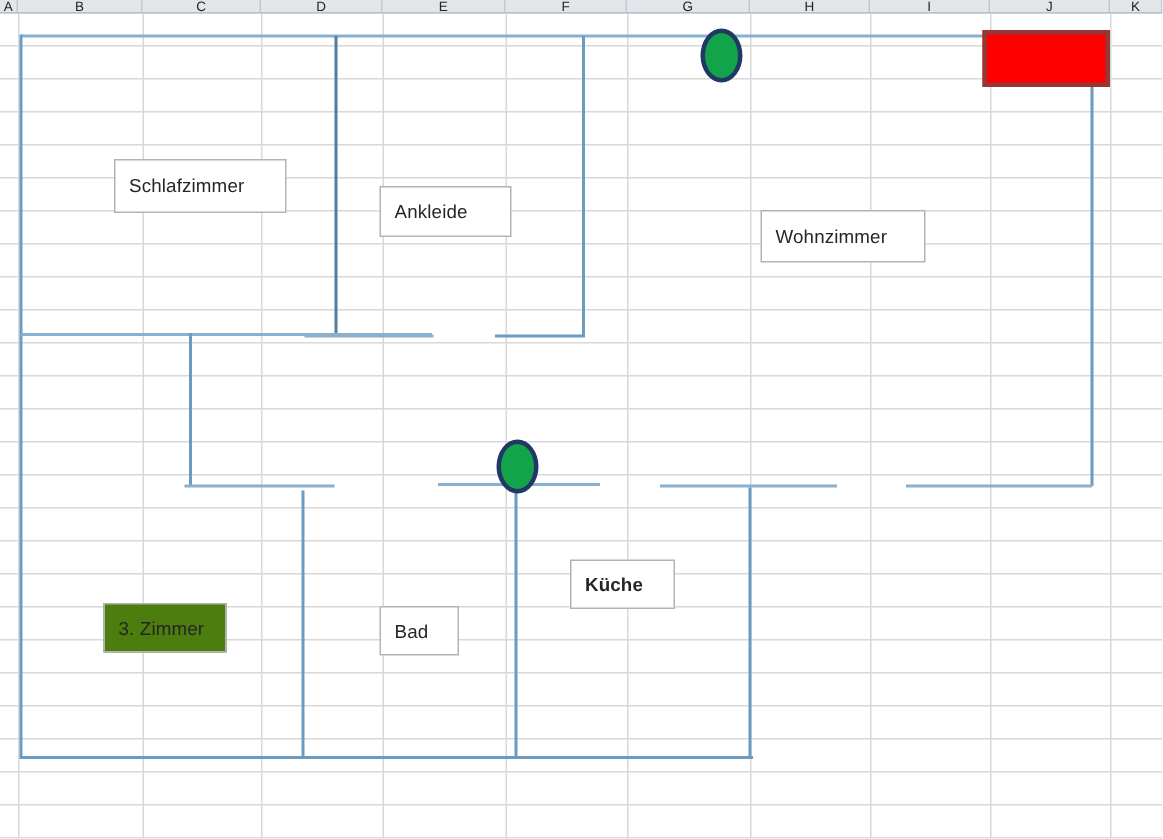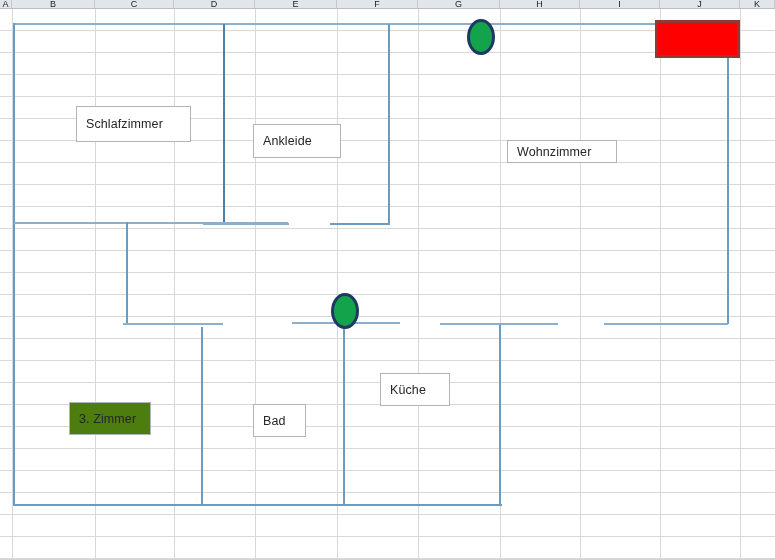--- a/index.html
+++ b/index.html
@@ -126,24 +126,24 @@
       <div class="shape" style="left: 655px; top: 20px; width: 85px; height: 38px; background: rgb(255, 0, 0); border: 3px solid rgb(149, 55, 53);"></div>
     </div>
 
   <div id="label-layer">
       <div class="textbox" style="left: 76px; top: 106px; width: 115px; height: 36px; background: rgb(255, 255, 255); border-color: rgb(179, 179, 179); color: rgb(38, 38, 38);">
         <span>Schlafzimmer</span>
       </div>
       <div class="textbox" style="left: 253px; top: 124px; width: 88px; height: 34px; background: rgb(255, 255, 255); border-color: rgb(179, 179, 179); color: rgb(38, 38, 38);">
         <span>Ankleide</span>
       </div>
-      <div class="textbox" style="left: 507px; top: 140px; width: 110px; height: 23px; background: rgb(255, 255, 255); border-color: rgb(179, 179, 179); color: rgb(38, 38, 38);">
+      <div class="textbox" style="left: 507px; top: 140px; width: 110px; height: 35px; background: rgb(255, 255, 255); border-color: rgb(179, 179, 179); color: rgb(38, 38, 38);">
         <span>Wohnzimmer</span>
       </div>
-      <div class="textbox" style="left: 380px; top: 373px; width: 70px; height: 33px; background: rgb(255, 255, 255); border-color: rgb(179, 179, 179); color: rgb(38, 38, 38);">
+      <div class="textbox" style="left: 380px; top: 373px; width: 70px; height: 33px; background: rgb(255, 255, 255); border-color: rgb(179, 179, 179); color: rgb(38, 38, 38); font-weight: bold;">
         <span>Küche</span>
       </div>
       <div class="textbox" style="left: 69px; top: 402px; width: 82px; height: 33px; background: #4d7c0f; border-color: rgb(179, 179, 179); color: rgb(38, 38, 38);">
         <span>3. Zimmer</span>
       </div>
       <div class="textbox" style="left: 253px; top: 404px; width: 53px; height: 33px; background: rgb(255, 255, 255); border-color: rgb(179, 179, 179); color: rgb(38, 38, 38);">
         <span>Bad</span>
       </div>
     </div>
 

